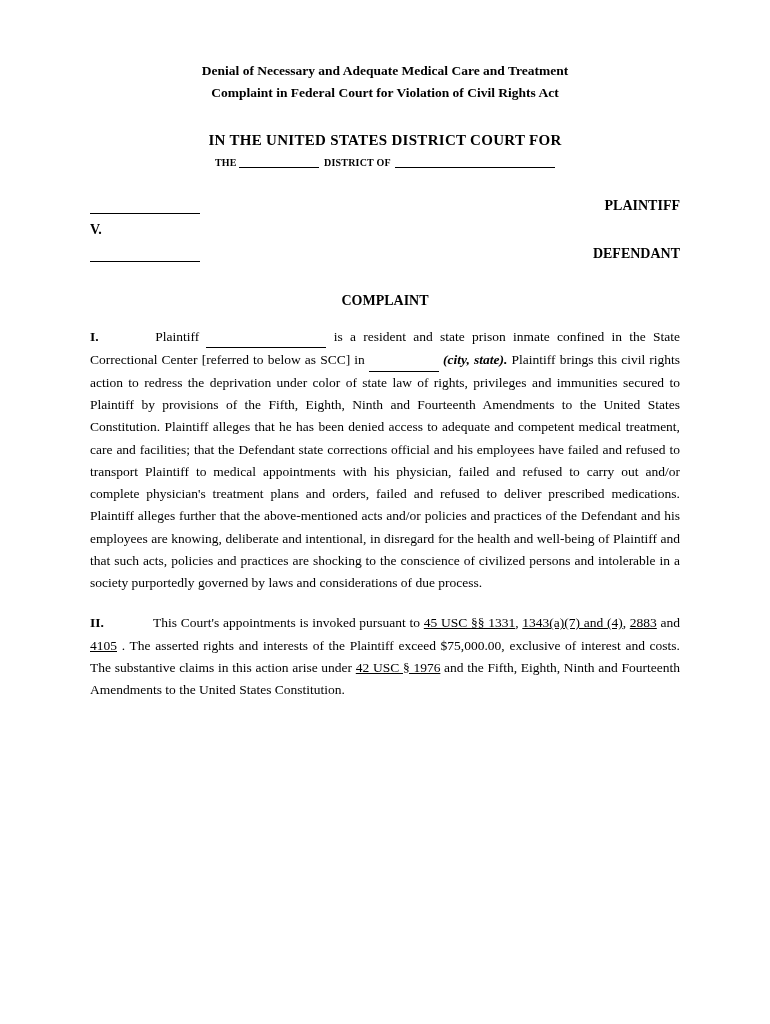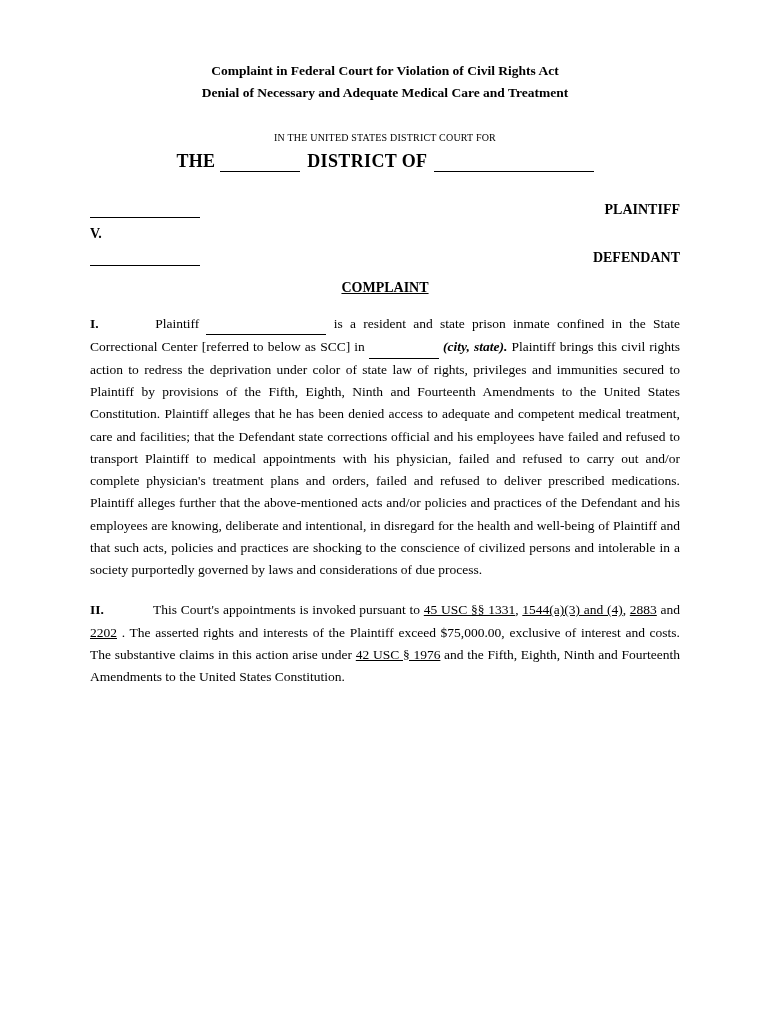--- a/index.html
+++ b/index.html
@@ -27,30 +27,30 @@
     .doc-title {
       text-align: center;
       font-weight: bold;
       font-size: 13.5px;
       line-height: 1.6;
       margin-bottom: 28px;
     }
 
     .court-header {
       text-align: center;
-      font-size: 10px;
-      font-weight: normal;
+      font-size: 15px;
+      font-weight: bold;
       margin-bottom: 8px;
       letter-spacing: 0.02em;
       margin-top: 29px;
     }
 
     .court-district-line {
       text-align: center;
-      font-size: 18px;
+      font-size: 10px;
       font-weight: bold;
       margin-bottom: 30px;
       letter-spacing: 0.02em;
     }
 
     .court-district-line .blank-short {
       display: inline-block;
       width: 80px;
       border-bottom: 1.5px solid #000;
       vertical-align: bottom;
@@ -88,35 +88,34 @@
     .vs-row {
       margin-bottom: 8px;
       font-size: 14px;
       font-weight: bold;
     }
 
     .defendant-row {
       display: flex;
       justify-content: space-between;
       align-items: flex-end;
-      margin-bottom: 14px;
+      margin-bottom: 31px;
     }
 
     .defendant-row .blank-line {
       display: inline-block;
       width: 110px;
       border-bottom: 1.5px solid #000;
     }
 
     .complaint-title {
       text-align: center;
       font-weight: bold;
       font-size: 14px;
       margin-bottom: 16px;
-      text-decoration: underline;
     }
 
     .section {
       margin-bottom: 18px;
       font-family: Liberation Serif, serif;
     }
 
     .section-body {
       font-size: 13.5px;
       line-height: 1.65;
@@ -155,22 +154,22 @@
     .underline {
       text-decoration: underline;
     }
   </style>
 </head>
 <body>
 
 <div class="page">
 
   <div class="doc-title">
+    <div>Denial of Necessary and Adequate Medical Care and Treatment</div>
     <div>Complaint in Federal Court for Violation of Civil Rights Act</div>
-    <div>Denial of Necessary and Adequate Medical Care and Treatment</div>
   </div>
 
   <div class="court-header">
     <span>IN THE UNITED STATES DISTRICT COURT FOR</span>
   </div>
 
   <div class="court-district-line">
     <span>THE</span>
     <span class="blank-short"></span>
     <span>DISTRICT OF</span>
@@ -210,27 +209,27 @@
   </div>
 
   <div class="section">
     <div class="section-body">
       <span class="section-label">II.</span>
       <span class="indent"></span>
       <span>This Court's appointments is invoked pursuant to</span>
       <span> </span>
       <span class="underline">45 USC §§ 1331</span><span>,</span>
       <span> </span>
-      <span class="underline">1544(a)(3) and (4)</span><span>,</span>
+      <span class="underline">1343(a)(7) and (4)</span><span>,</span>
       <span> </span>
       <span class="underline">2883</span>
       <span> </span>
       <span>and</span>
       <span> </span>
-      <span class="underline">2202</span>
+      <span class="underline">4105</span>
       <span>. The asserted rights and interests of the Plaintiff exceed $75,000.00, exclusive of interest and costs. The substantive claims in this action arise under</span>
       <span> </span>
       <span class="underline">42 USC § 1976</span>
       <span> </span>
       <span>and the Fifth, Eighth, Ninth and Fourteenth Amendments to the United States Constitution.</span>
     </div>
   </div>
 
 </div>
 

